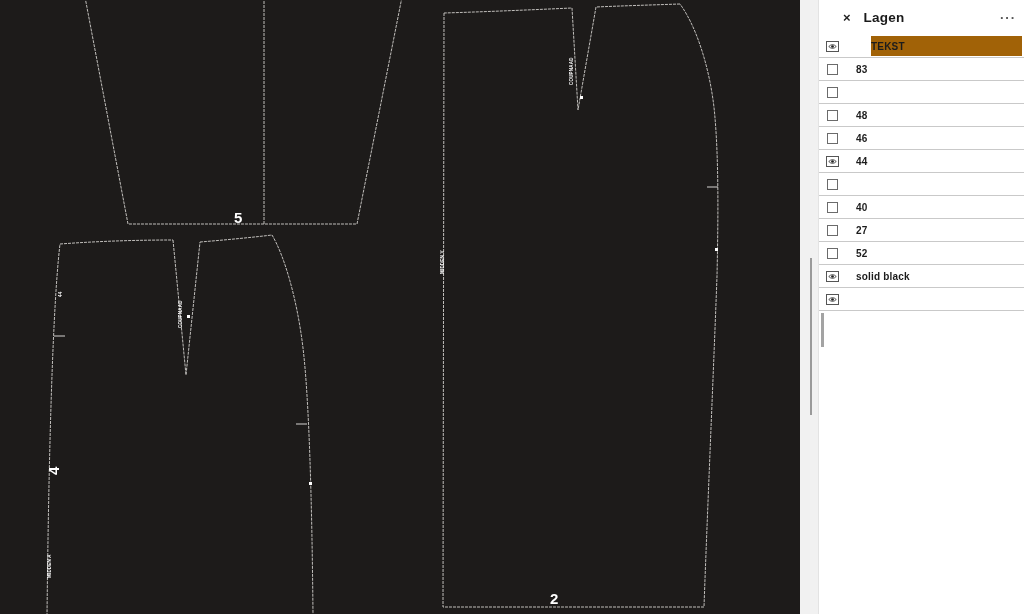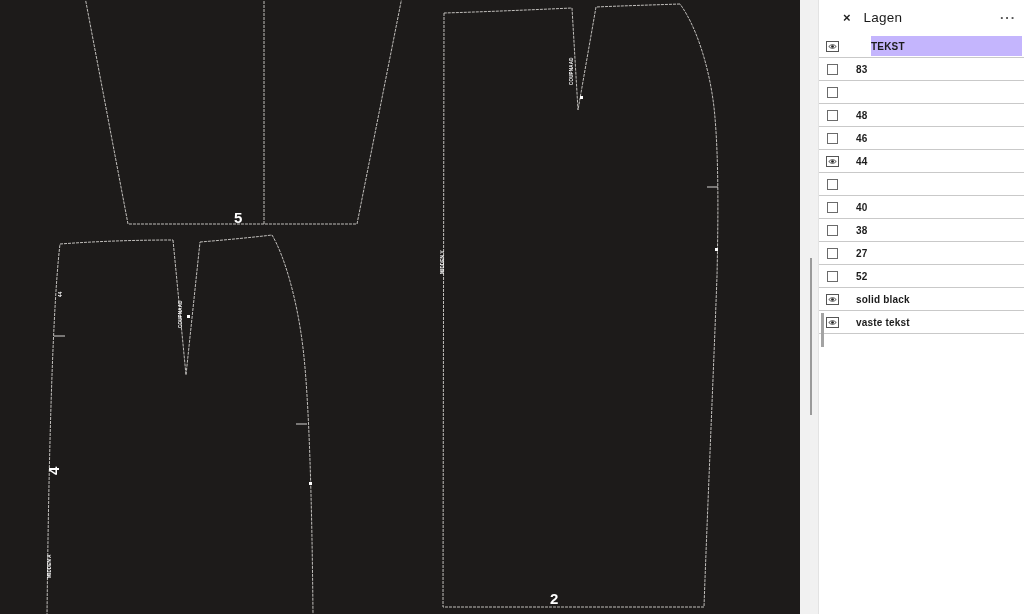--- a/index.html
+++ b/index.html
@@ -17,33 +17,33 @@
 
   
   .gutter{position:absolute;left:800px;top:0;width:18px;height:614px;background:#f1f1f1;}
   .gthumb{position:absolute;left:10px;top:258px;width:2px;height:157px;background:#9a9a9a;}
 
   
   .panel{position:absolute;left:818px;top:0;width:206px;height:614px;background:#ffffff;
          border-left:1px solid #e3e3e3;box-sizing:border-box;}
   .phead{display:flex;align-items:center;height:35px;}
   .close{margin-left:24px;font-size:13px;font-weight:bold;color:#222;line-height:1;cursor:pointer;}
-  .ptitle{margin-left:13px;font-size:13.5px;font-weight:normal;color:#1a1a1a;letter-spacing:.2px;}
+  .ptitle{margin-left:13px;font-size:13.5px;font-weight:bold;color:#1a1a1a;letter-spacing:.2px;}
   .pmenu{margin-left:auto;margin-right:8px;font-size:13px;font-weight:bold;color:#555;letter-spacing:1px;cursor:pointer;}
 
   .rows{position:absolute;left:0;top:35px;right:0;}
   .row{display:flex;align-items:center;height:23px;box-sizing:border-box;
        border-bottom:1px solid #c9c9c9;cursor:pointer;}
   .icon-cell{margin-left:6px;width:14px;display:flex;align-items:center;justify-content:center;}
   .checkbox{width:11px;height:11px;border:1px solid #6b6b6b;background:#fff;box-sizing:border-box;}
   .eye-box{width:13px;height:11px;border:1px solid #555;background:#fff;box-sizing:border-box;
            display:flex;align-items:center;justify-content:center;}
   .label-cell{flex:1;margin-left:17px;margin-right:2px;height:20px;display:flex;align-items:center;
               font-size:10px;font-weight:bold;color:#1c1c1c;letter-spacing:.2px;}
-  .row.selected .label-cell{background:#c4b5fd;margin-left:32px;}
+  .row.selected .label-cell{background:#a16207;margin-left:32px;}
 
   .pthumb{position:absolute;left:2px;top:313px;width:3px;height:34px;background:#a3a3a3;}
 </style>
 </head>
 <body>
 
 <div class="app">
 
   <div class="canvas">
     <svg viewBox="0 0 800 614" xmlns="http://www.w3.org/2000/svg">
@@ -154,26 +154,20 @@
           </span>
       </div>
 
       <div class="row">
         <span class="icon-cell">
             <span class="checkbox"></span>
           </span>
         <span class="label-cell">40</span>
       </div>
 
-      <div class="row">
-        <span class="icon-cell">
-            <span class="checkbox"></span>
-          </span>
-        <span class="label-cell">38</span>
-      </div>
 
       <div class="row">
         <span class="icon-cell">
             <span class="checkbox"></span>
           </span>
         <span class="label-cell">27</span>
       </div>
 
       <div class="row">
         <span class="icon-cell">
@@ -197,21 +191,20 @@
 
       <div class="row">
         <span class="icon-cell">
             <span class="eye-box">
               <svg width="9" height="7" viewBox="0 0 12 9">
                 <path d="M1,4.5 Q6,-0.5 11,4.5 Q6,9.5 1,4.5 Z" fill="none" stroke="#222" stroke-width="1"></path>
                 <circle cx="6" cy="4.5" r="1.8" fill="#222"></circle>
               </svg>
             </span>
           </span>
-        <span class="label-cell">vaste tekst</span>
       </div>
 
     </div>
 
     <div class="pthumb"></div>
   </div>
 
 </div>
 
 </body></html>

